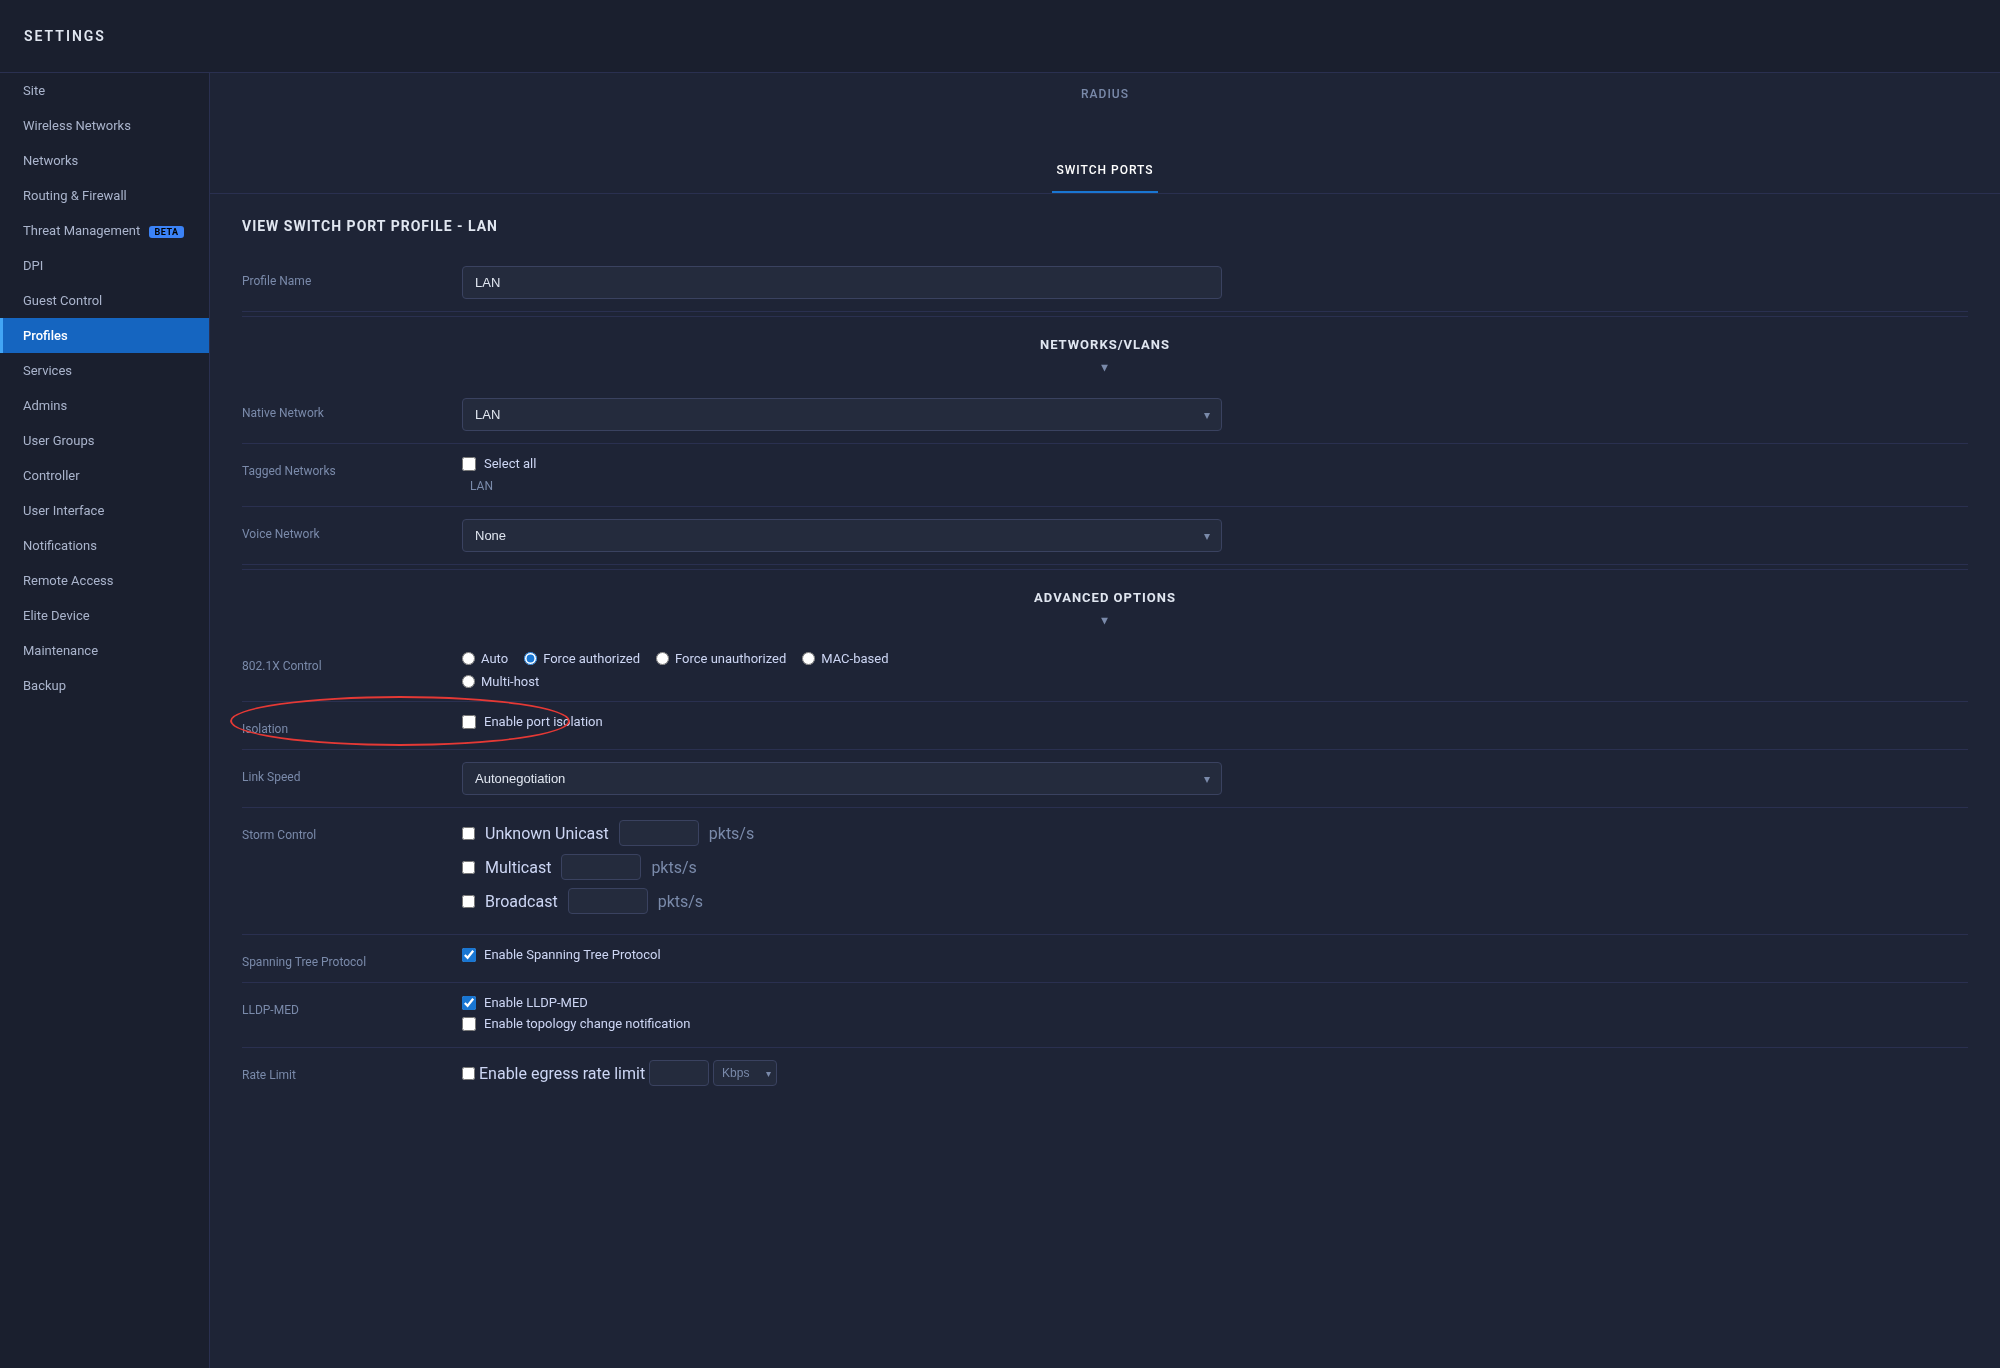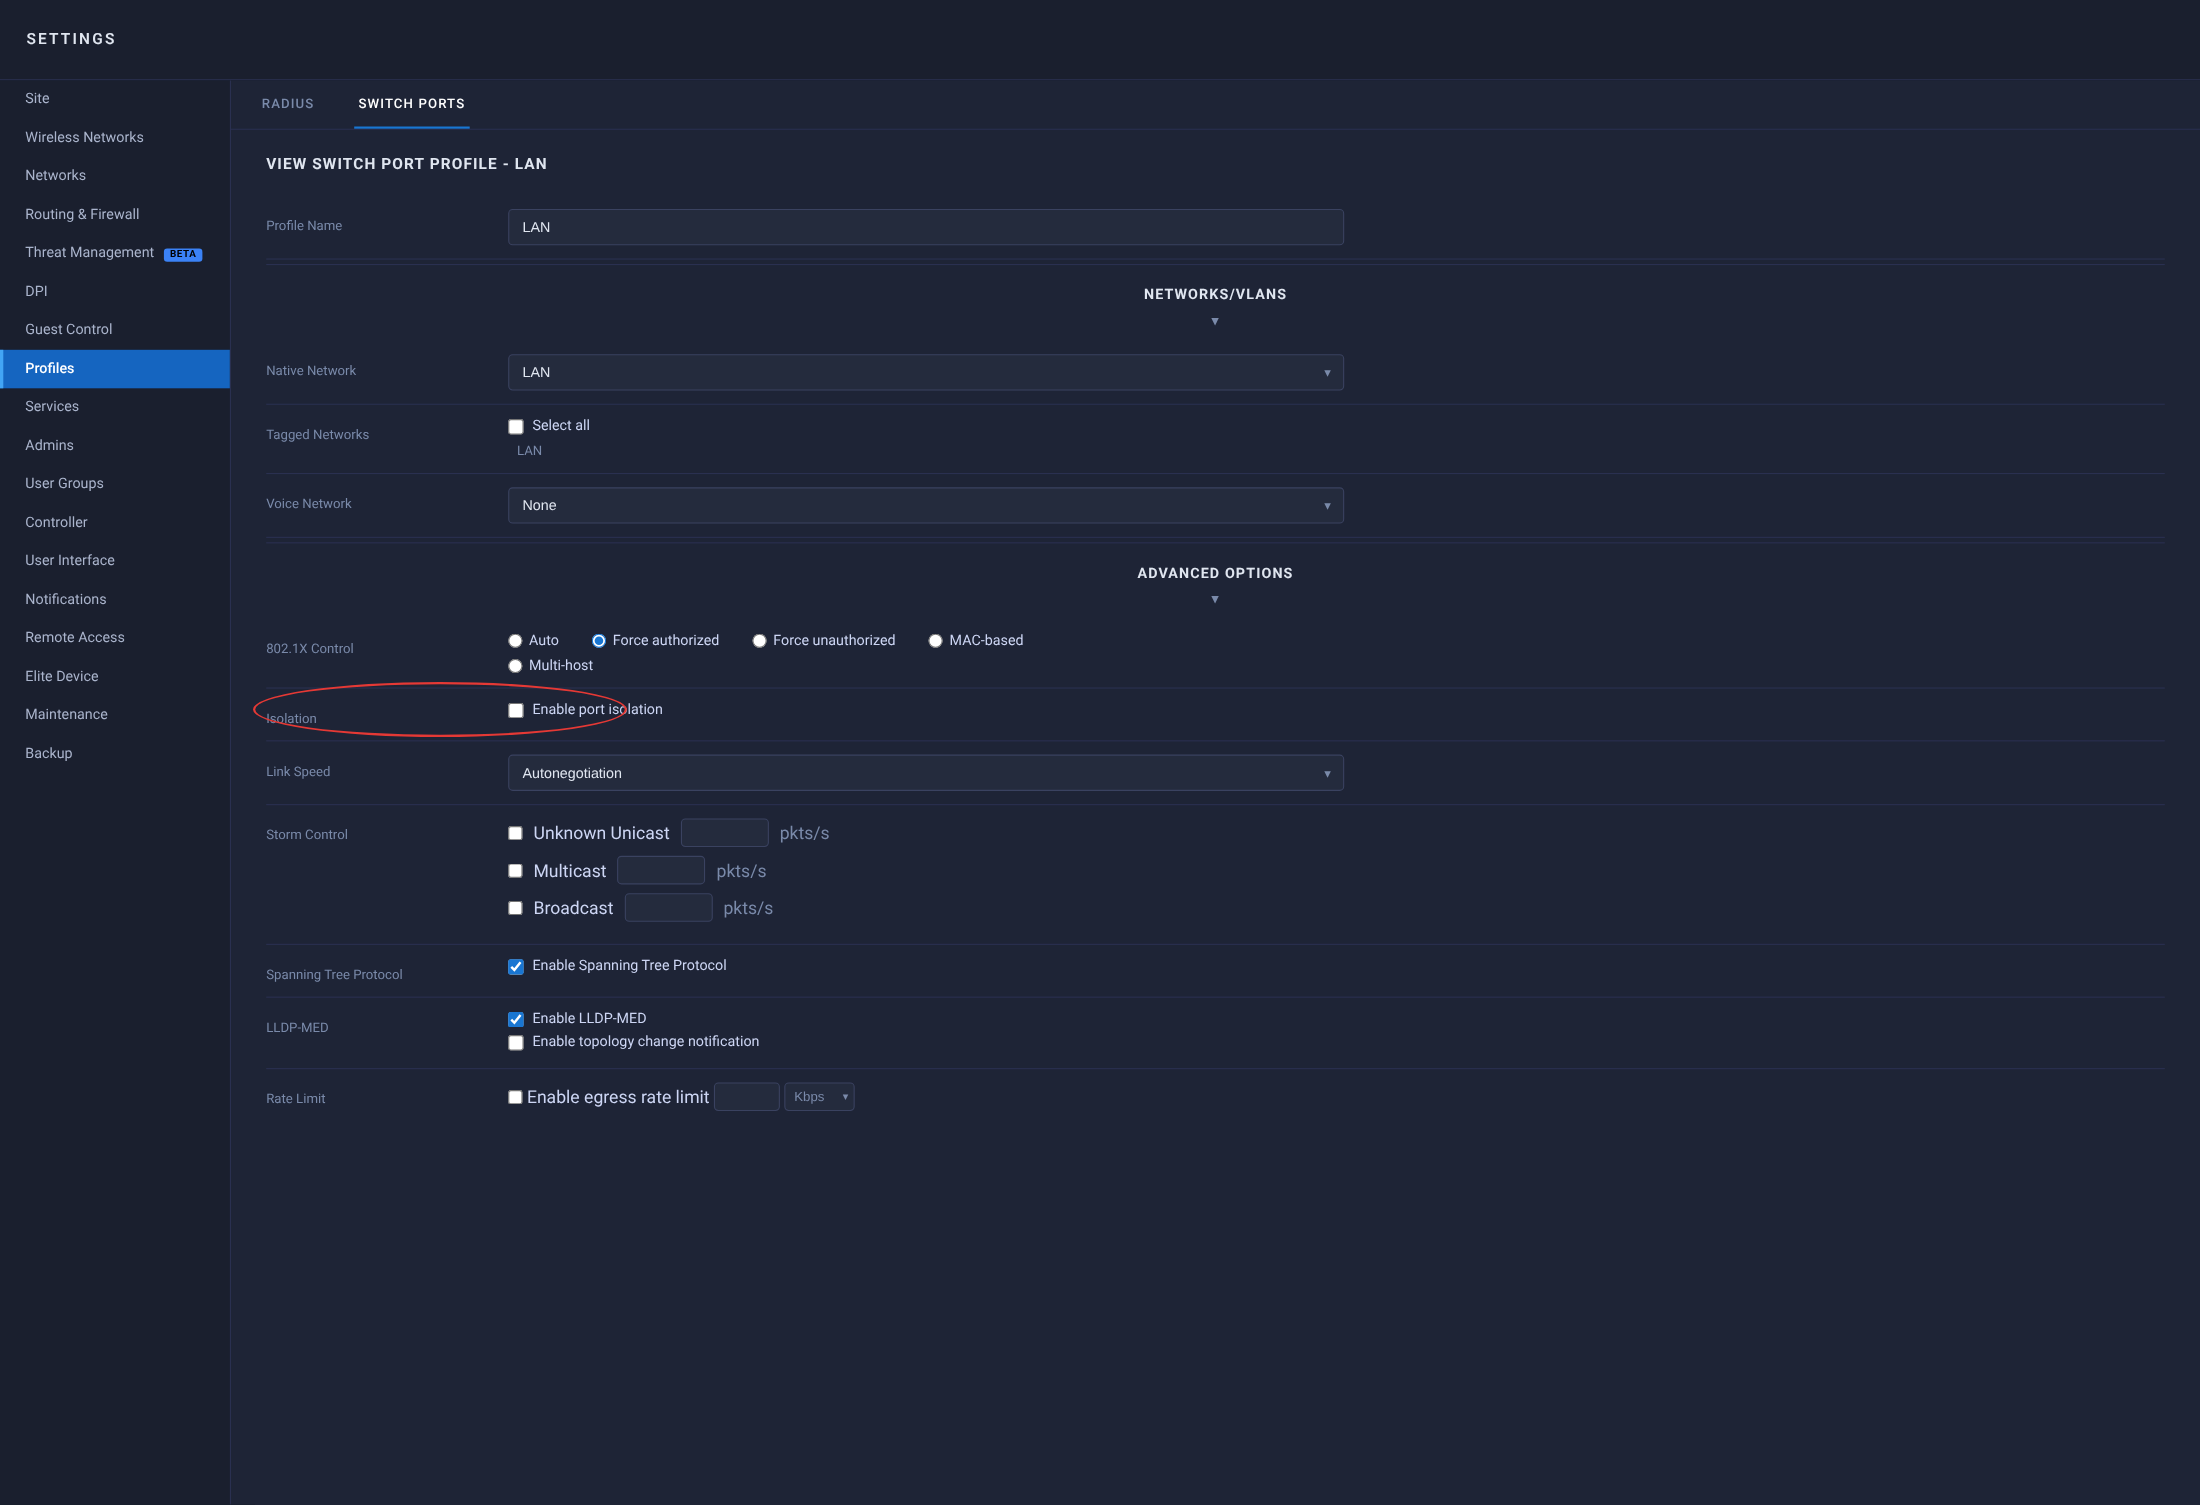--- a/index.html
+++ b/index.html
@@ -74,20 +74,21 @@
     }
 
     
     .tab-bar {
       display: flex;
       align-items: center;
       padding: 0 24px;
       background: #1e2436;
       border-bottom: 1px solid #2a3050;
       gap: 32px;
+      flex-direction: column;
     }
     .tab-item {
       padding: 14px 4px;
       font-size: 12px;
       font-weight: 500;
       letter-spacing: 1px;
       color: #7a8aaa;
       cursor: pointer;
       border-bottom: 2px solid transparent;
       text-transform: uppercase;
@@ -214,21 +215,21 @@
       width: 14px;
       height: 14px;
       accent-color: #1976d2;
       cursor: pointer;
     }
 
     
     .radio-group {
       display: flex;
       flex-wrap: wrap;
-      gap: 30px;
+      gap: 16px;
       align-items: center;
     }
     .radio-label {
       display: flex;
       align-items: center;
       gap: 6px;
       font-size: 13px;
       color: #cdd6f4;
       cursor: pointer;
     }

